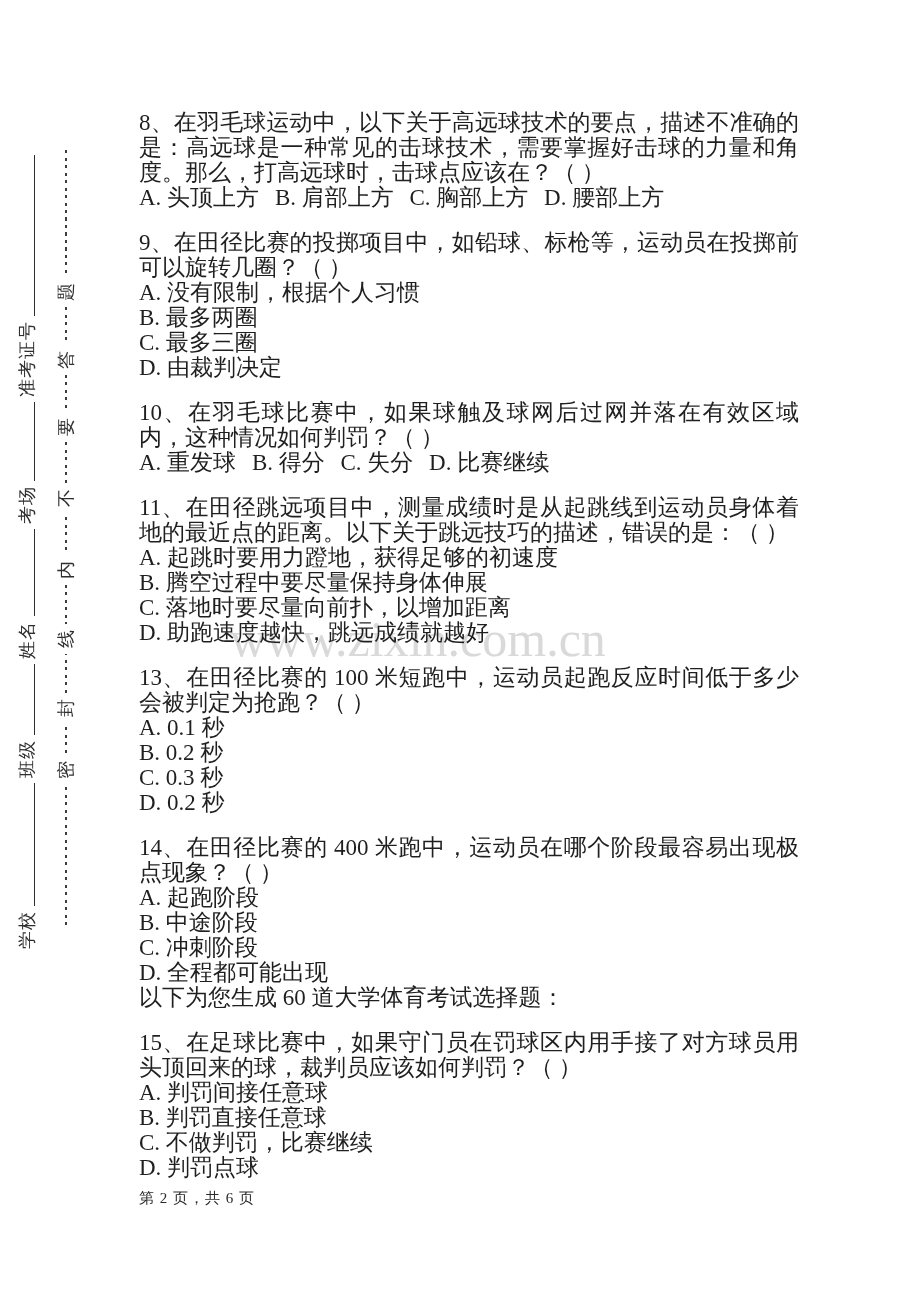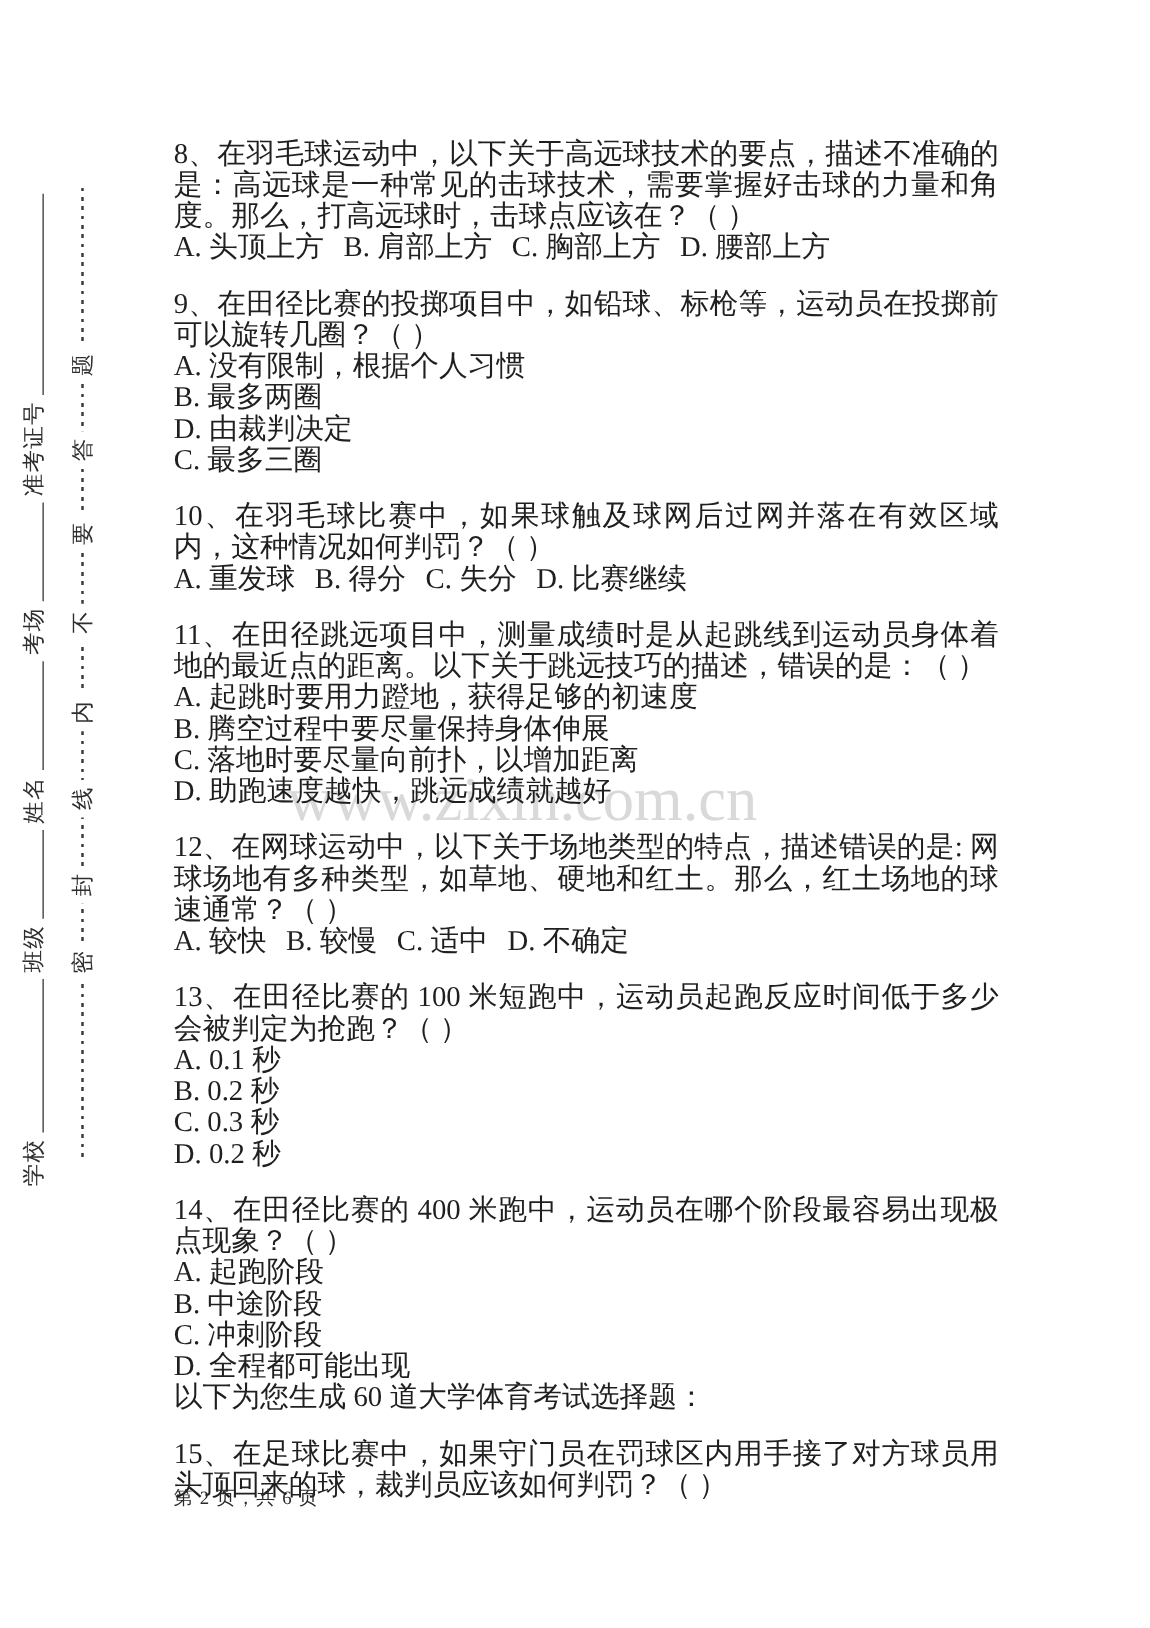--- a/index.html
+++ b/index.html
@@ -191,23 +191,23 @@
         </section>
 
         <section class="question stacked-options">
           <p class="stem">9、在田径比赛的投掷项目中，如铅球、标枪等，运动员在投掷前可以旋转几圈？（ ）</p>
           <div class="options">
 
               <span class="option">A. 没有限制，根据个人习惯</span>
 
               <span class="option">B. 最多两圈</span>
 
+              <span class="option">C. 最多三圈</span>
+
               <span class="option">D. 由裁判决定</span>
-
-              <span class="option">C. 最多三圈</span>
             </div>
 
         </section>
 
         <section class="question inline-options">
           <p class="stem">10、在羽毛球比赛中，如果球触及球网后过网并落在有效区域内，这种情况如何判罚？（ ）</p>
           <div class="options">
             
           
               <span class="option">A. 重发球</span>
@@ -229,35 +229,20 @@
 
               <span class="option">B. 腾空过程中要尽量保持身体伸展</span>
 
               <span class="option">C. 落地时要尽量向前扑，以增加距离</span>
 
               <span class="option">D. 助跑速度越快，跳远成绩就越好</span>
             </div>
 
         </section>
 
-        <section class="question inline-options">
-          <p class="stem">12、在网球运动中，以下关于场地类型的特点，描述错误的是: 网球场地有多种类型，如草地、硬地和红土。那么，红土场地的球速通常？（ ）</p>
-          <div class="options">
-            
-          
-              <span class="option">A. 较快</span>
-            
-              <span class="option">B. 较慢</span>
-            
-              <span class="option">C. 适中</span>
-            
-              <span class="option">D. 不确定</span>
-            </div>
-
-        </section>
 
         <section class="question stacked-options">
           <p class="stem">13、在田径比赛的 100 米短跑中，运动员起跑反应时间低于多少会被判定为抢跑？（ ）</p>
           <div class="options">
 
               <span class="option">A. 0.1 秒</span>
 
               <span class="option">B. 0.2 秒</span>
 
               <span class="option">C. 0.3 秒</span>
@@ -277,20 +262,30 @@
 
               <span class="option">C. 冲刺阶段</span>
 
               <span class="option">D. 全程都可能出现</span>
             </div>
           <p class="note">以下为您生成 60 道大学体育考试选择题：</p>
         </section>
 
         <section class="question stacked-options">
           <p class="stem">15、在足球比赛中，如果守门员在罚球区内用手接了对方球员用头顶回来的球，裁判员应该如何判罚？（ ）</p>
+          <div class="options">
+
+              <span class="option">A. 判罚间接任意球</span>
+
+              <span class="option">B. 判罚直接任意球</span>
+
+              <span class="option">C. 不做判罚，比赛继续</span>
+
+              <span class="option">D. 判罚点球</span>
+            </div>
 
         </section>
       </div>
   </main>
 
   <footer class="footer">第 2 页，共 6 页</footer>
 
 </div>
 
 </body></html>

